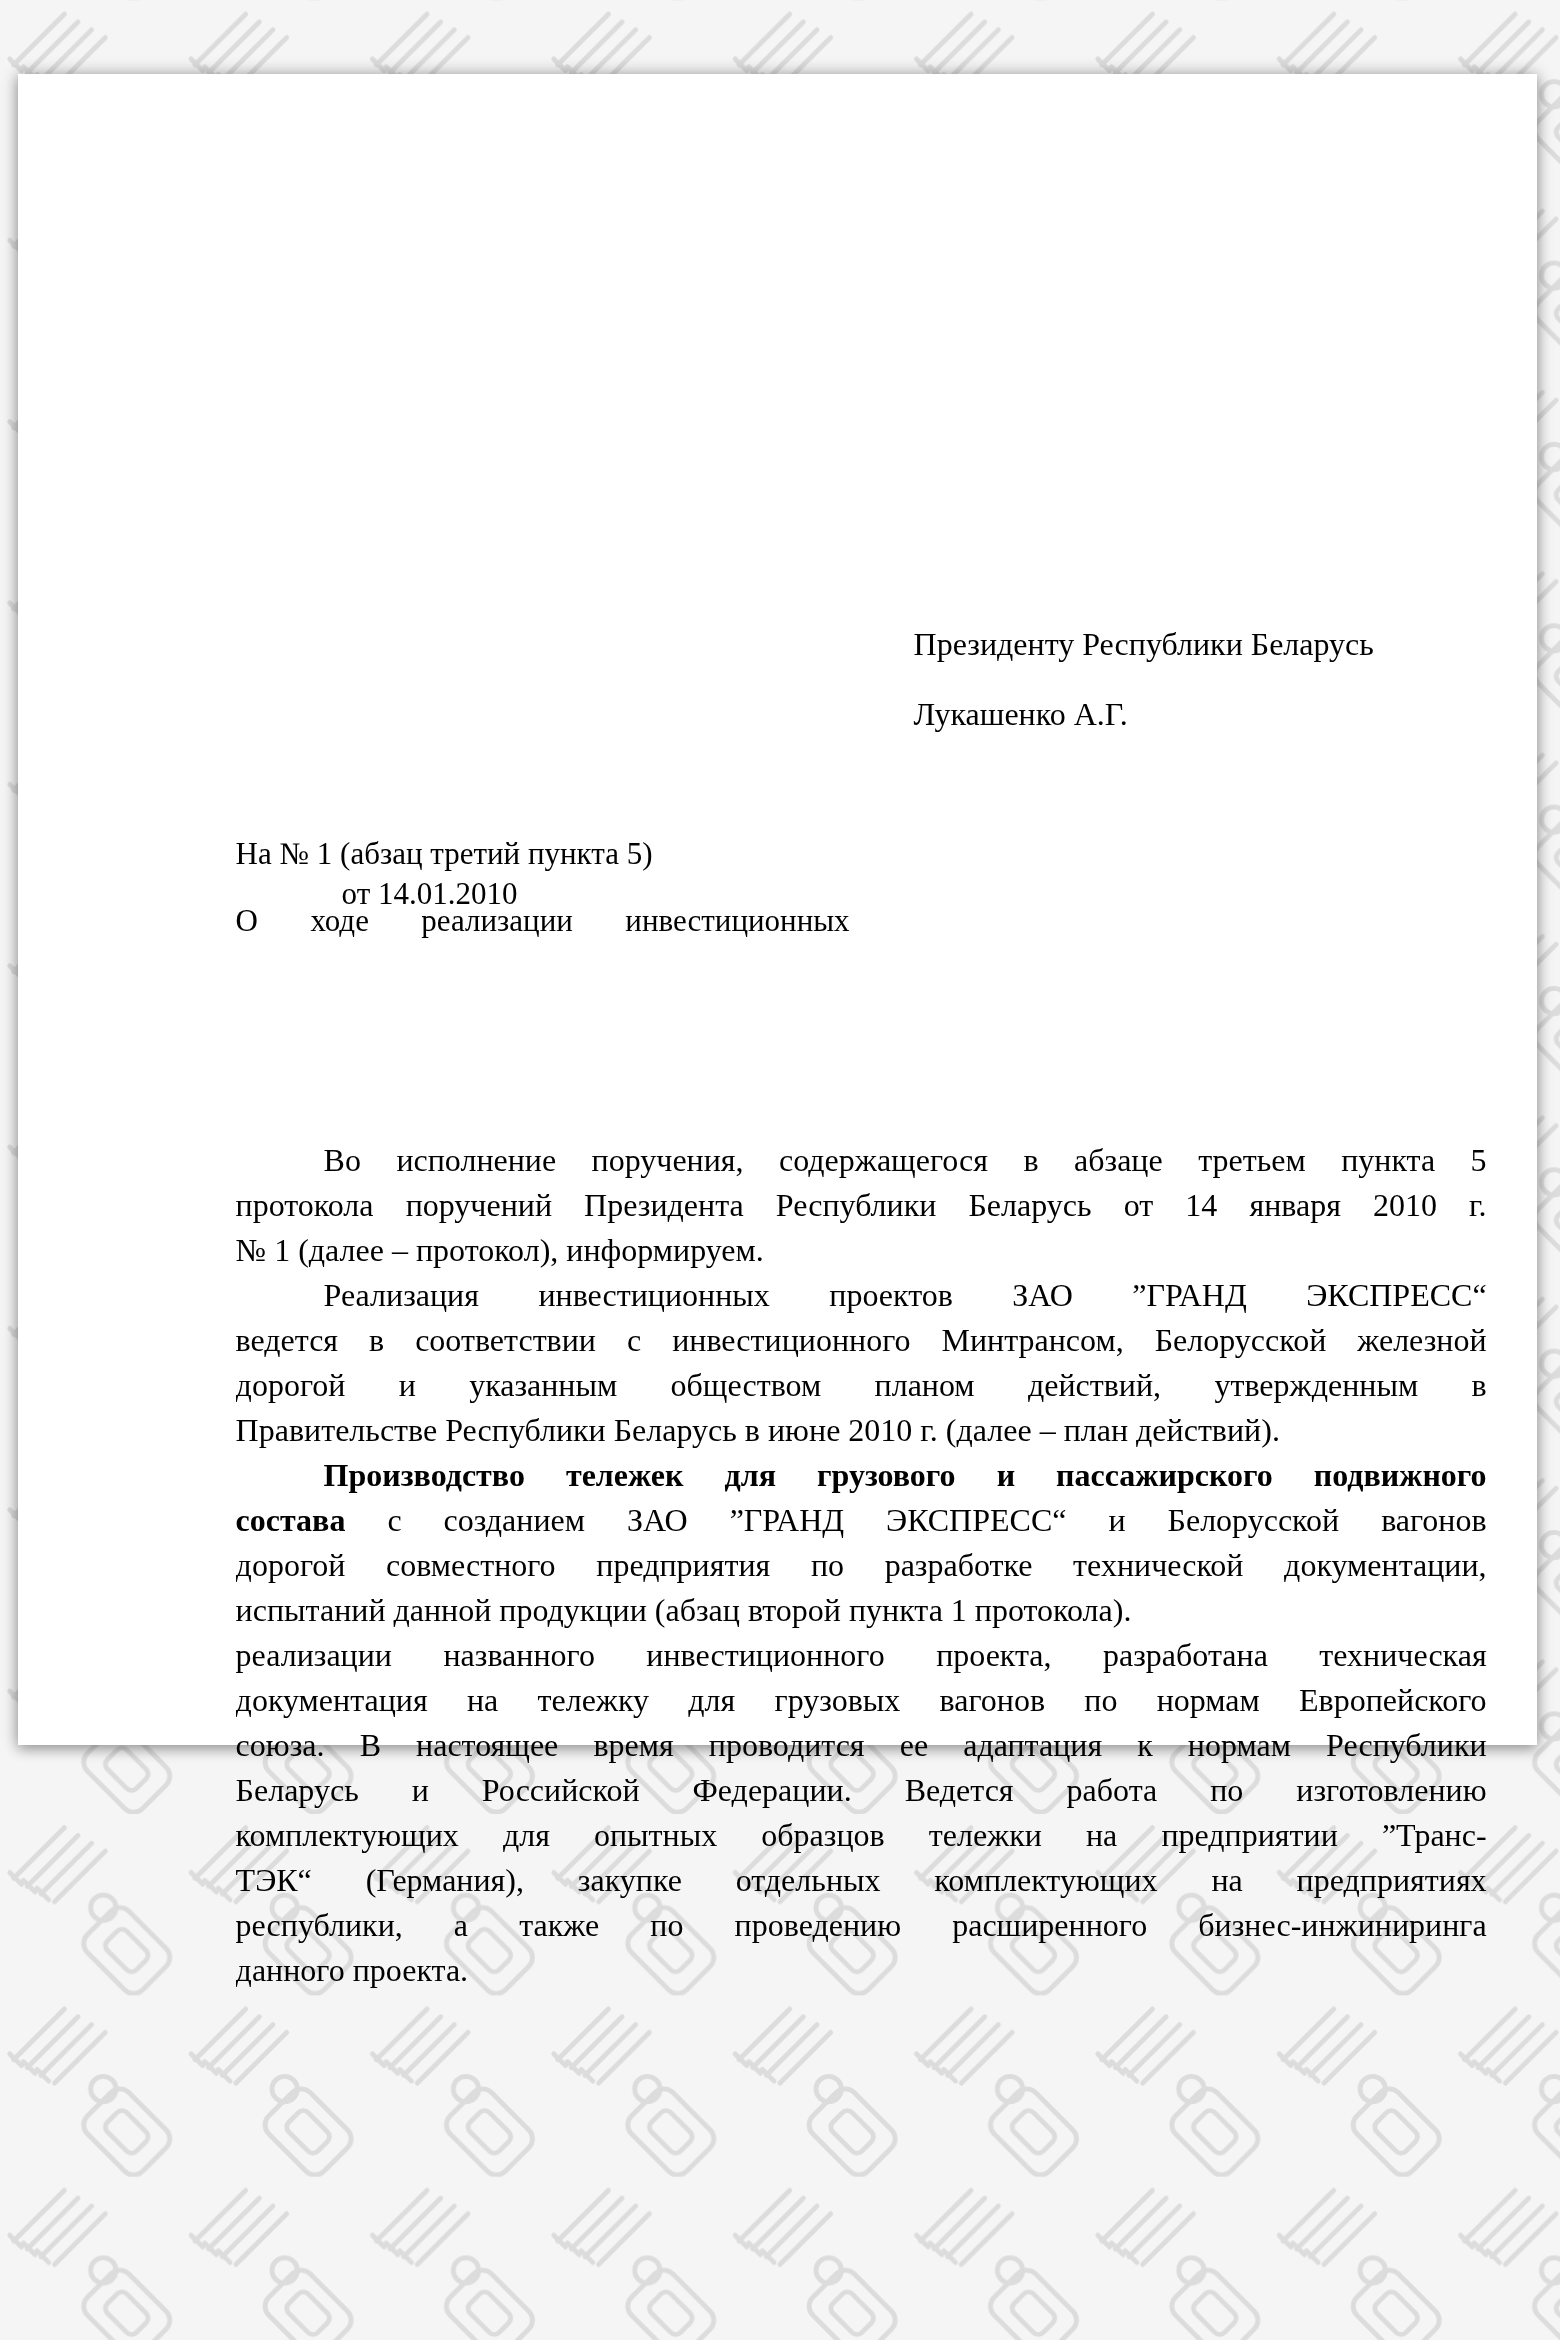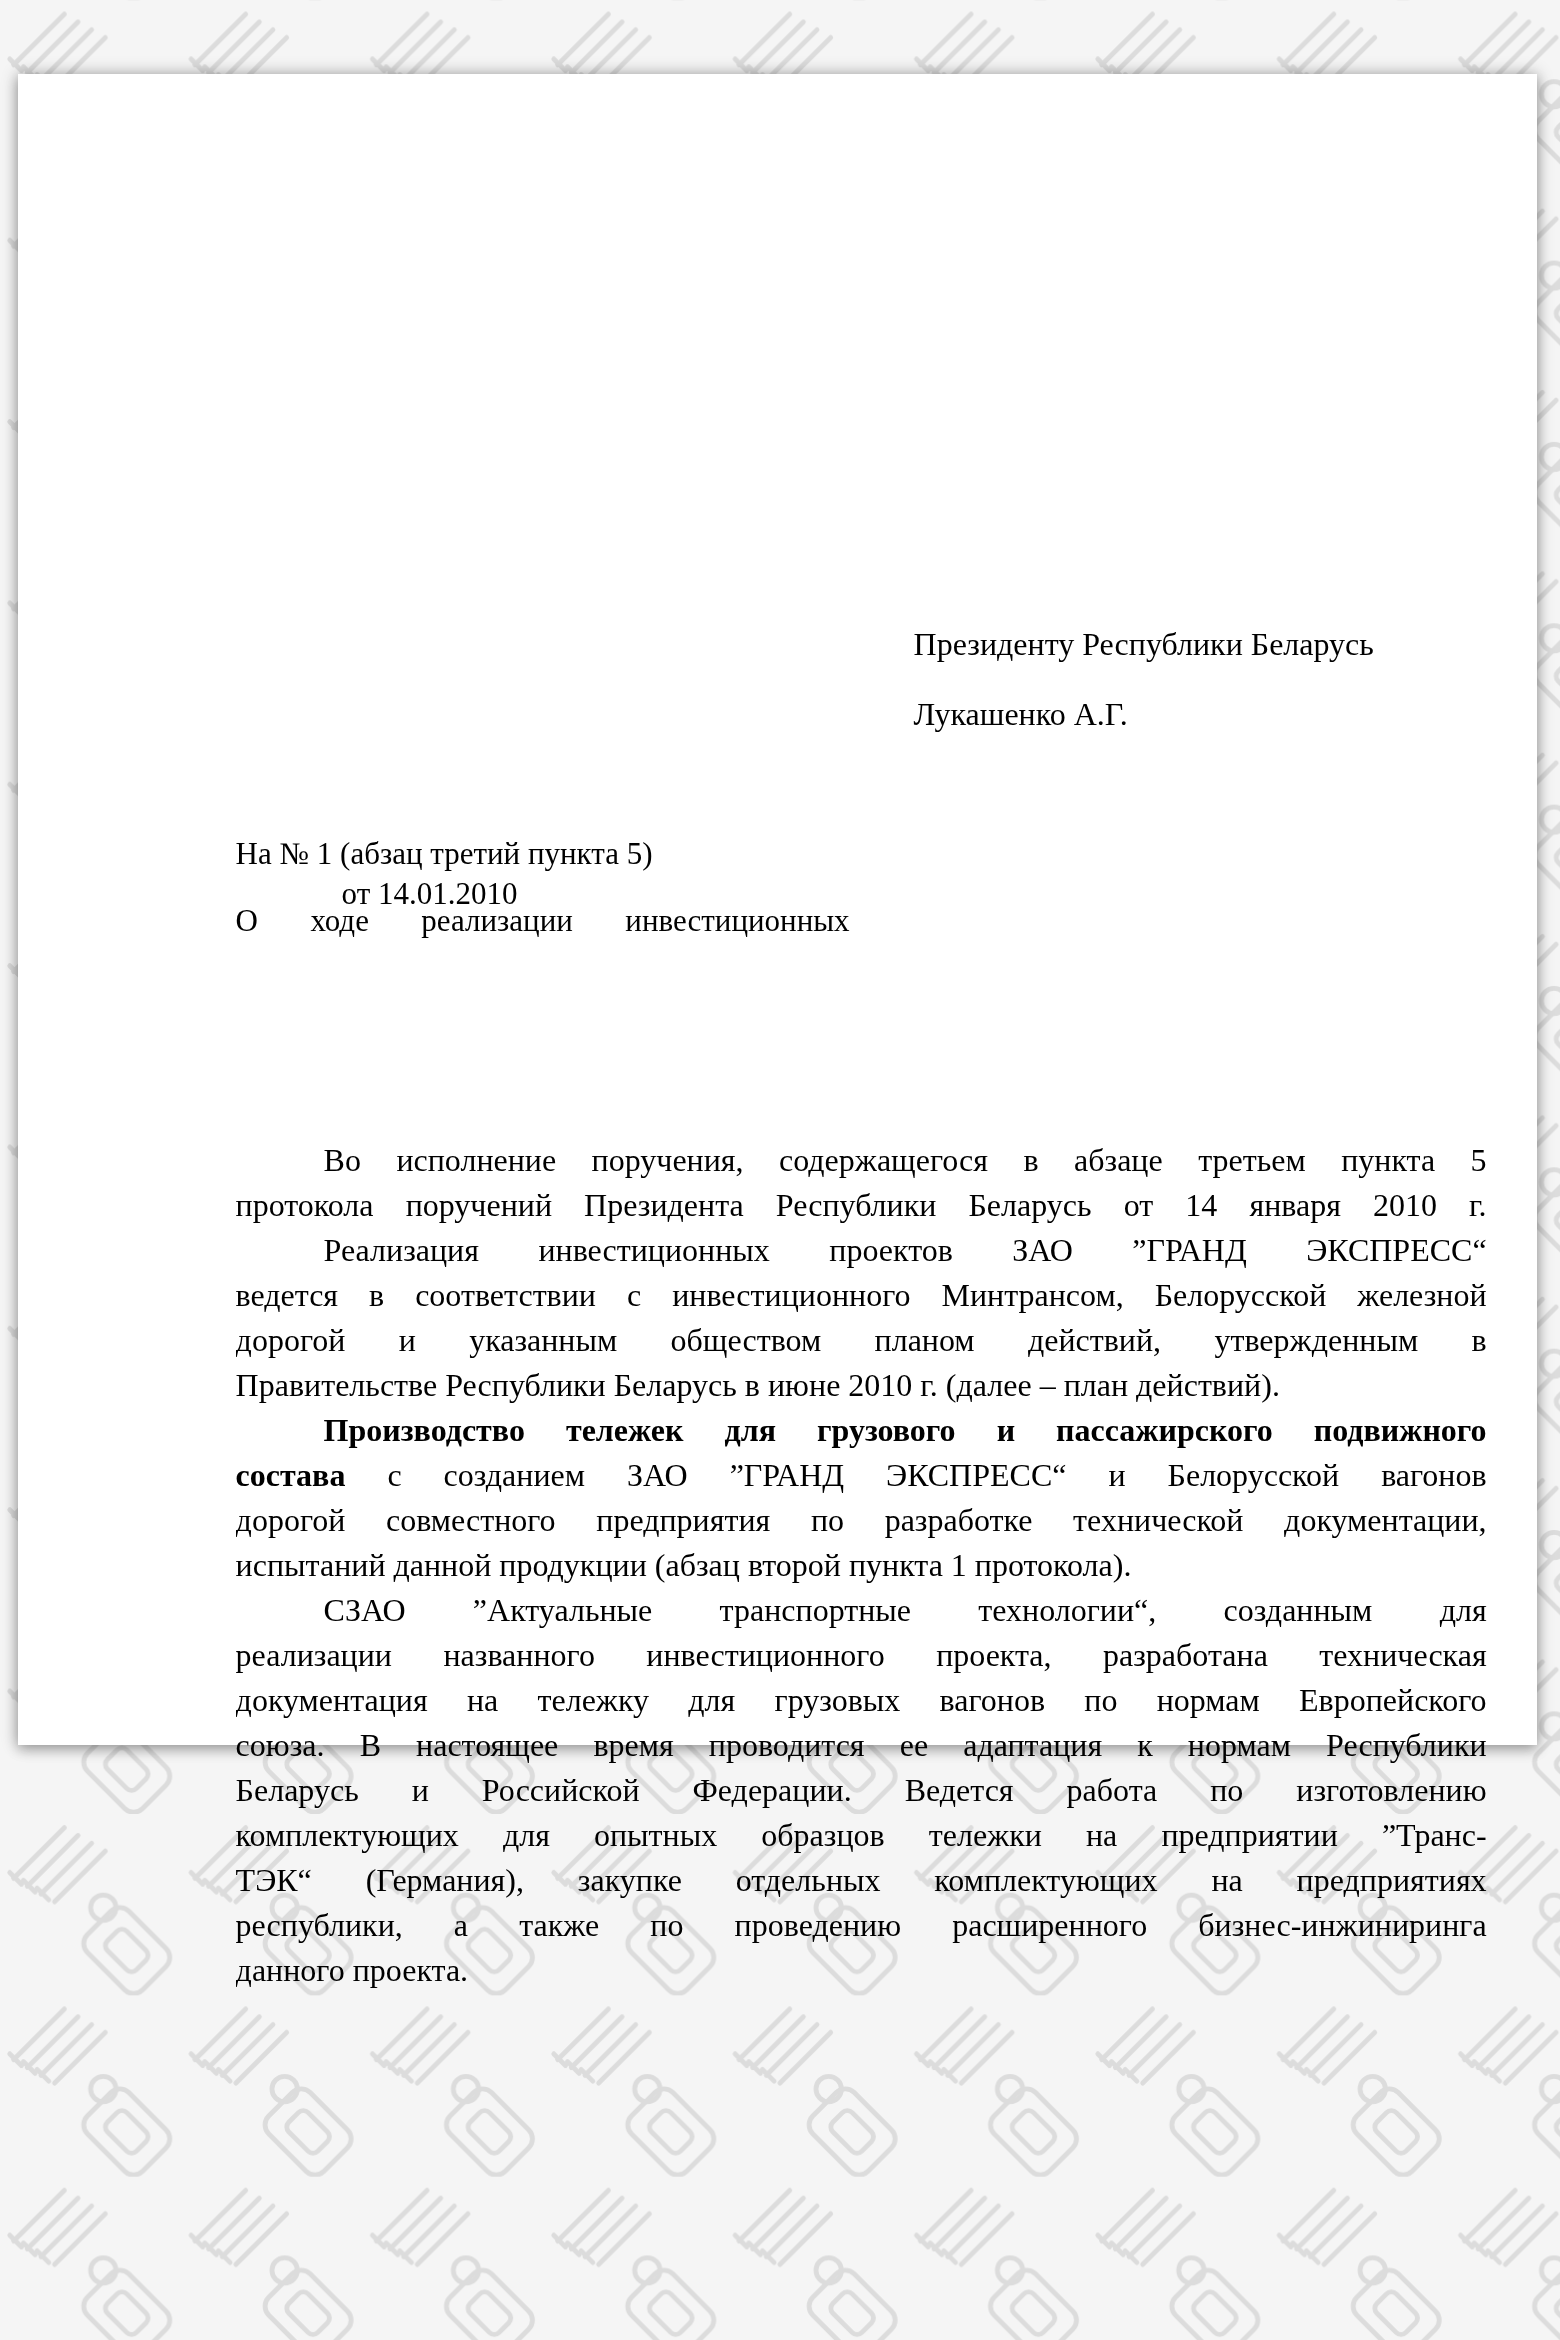--- a/index.html
+++ b/index.html
@@ -69,35 +69,35 @@
 
   <div class="subject">
     <div class="line jline">О ходе реализации инвестиционных</div>
   </div>
 
 
   <div class="bodytext">
       <div>
         <div class="line jline indent"><span>Во исполнение поручения, содержащегося в абзаце третьем пункта 5</span></div>
         <div class="line jline"><span>протокола поручений Президента Республики Беларусь от 14 января 2010 г.</span></div>
+        <div class="line"><span>№ 1 (далее – протокол), информируем.</span></div>
       </div>
       <div>
         <div class="line jline indent"><span>Реализация инвестиционных проектов ЗАО ”ГРАНД ЭКСПРЕСС“</span></div>
         <div class="line jline"><span>ведется в соответствии с инвестиционного Минтрансом, Белорусской железной</span></div>
         <div class="line jline"><span>дорогой и указанным обществом планом действий, утвержденным в</span></div>
         <div class="line"><span>Правительстве Республики Беларусь в июне 2010 г. (далее – план действий).</span></div>
       </div>
       <div>
         <div class="line jline indent"><b>Производство тележек для грузового и пассажирского подвижного</b></div>
         <div class="line jline"><b>состава</b><span> с созданием ЗАО ”ГРАНД ЭКСПРЕСС“ и Белорусской вагонов</span></div>
         <div class="line jline"><span>дорогой совместного предприятия по разработке технической документации,</span></div>
         <div class="line"><span>испытаний данной продукции (абзац второй пункта 1 протокола).</span></div>
       </div>
       <div>
-        <div class="line jline indent"><span>СЗАО ”Актуальные транспортные технологии“, созданным для</span></div>
         <div class="line jline"><span>реализации названного инвестиционного проекта, разработана техническая</span></div>
         <div class="line jline"><span>документация на тележку для грузовых вагонов по нормам Европейского</span></div>
         <div class="line jline"><span>союза. В настоящее время проводится ее адаптация к нормам Республики</span></div>
         <div class="line jline"><span>Беларусь и Российской Федерации. Ведется работа по изготовлению</span></div>
         <div class="line jline"><span>комплектующих для опытных образцов тележки на предприятии ”Транс-</span></div>
         <div class="line jline"><span>ТЭК“ (Германия), закупке отдельных комплектующих на предприятиях</span></div>
         <div class="line jline"><span>республики, а также по проведению расширенного бизнес-инжиниринга</span></div>
         <div class="line"><span>данного проекта.</span></div>
       </div>
     </div>

